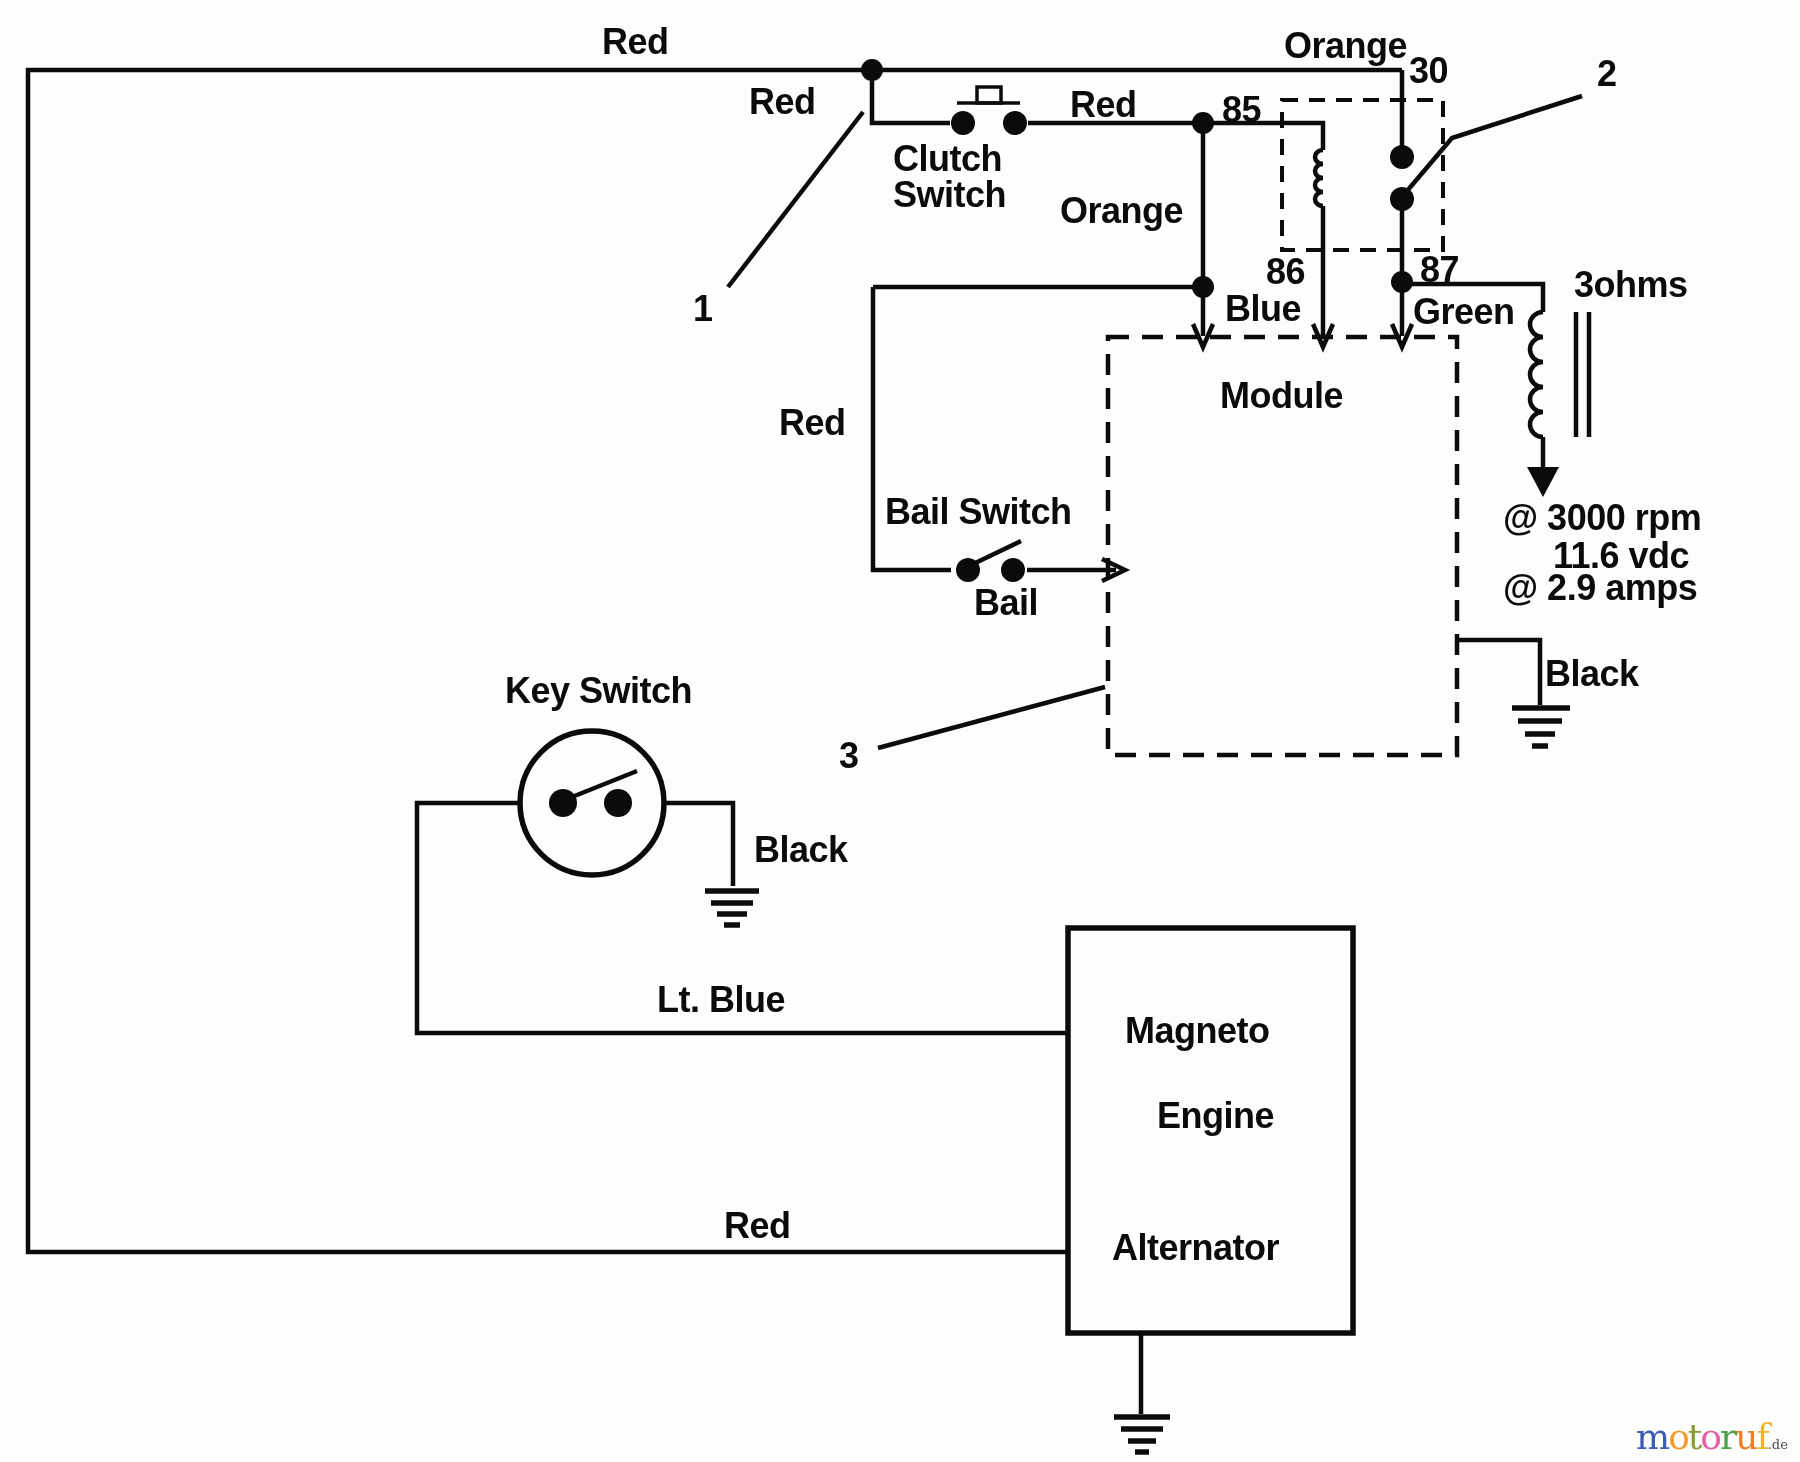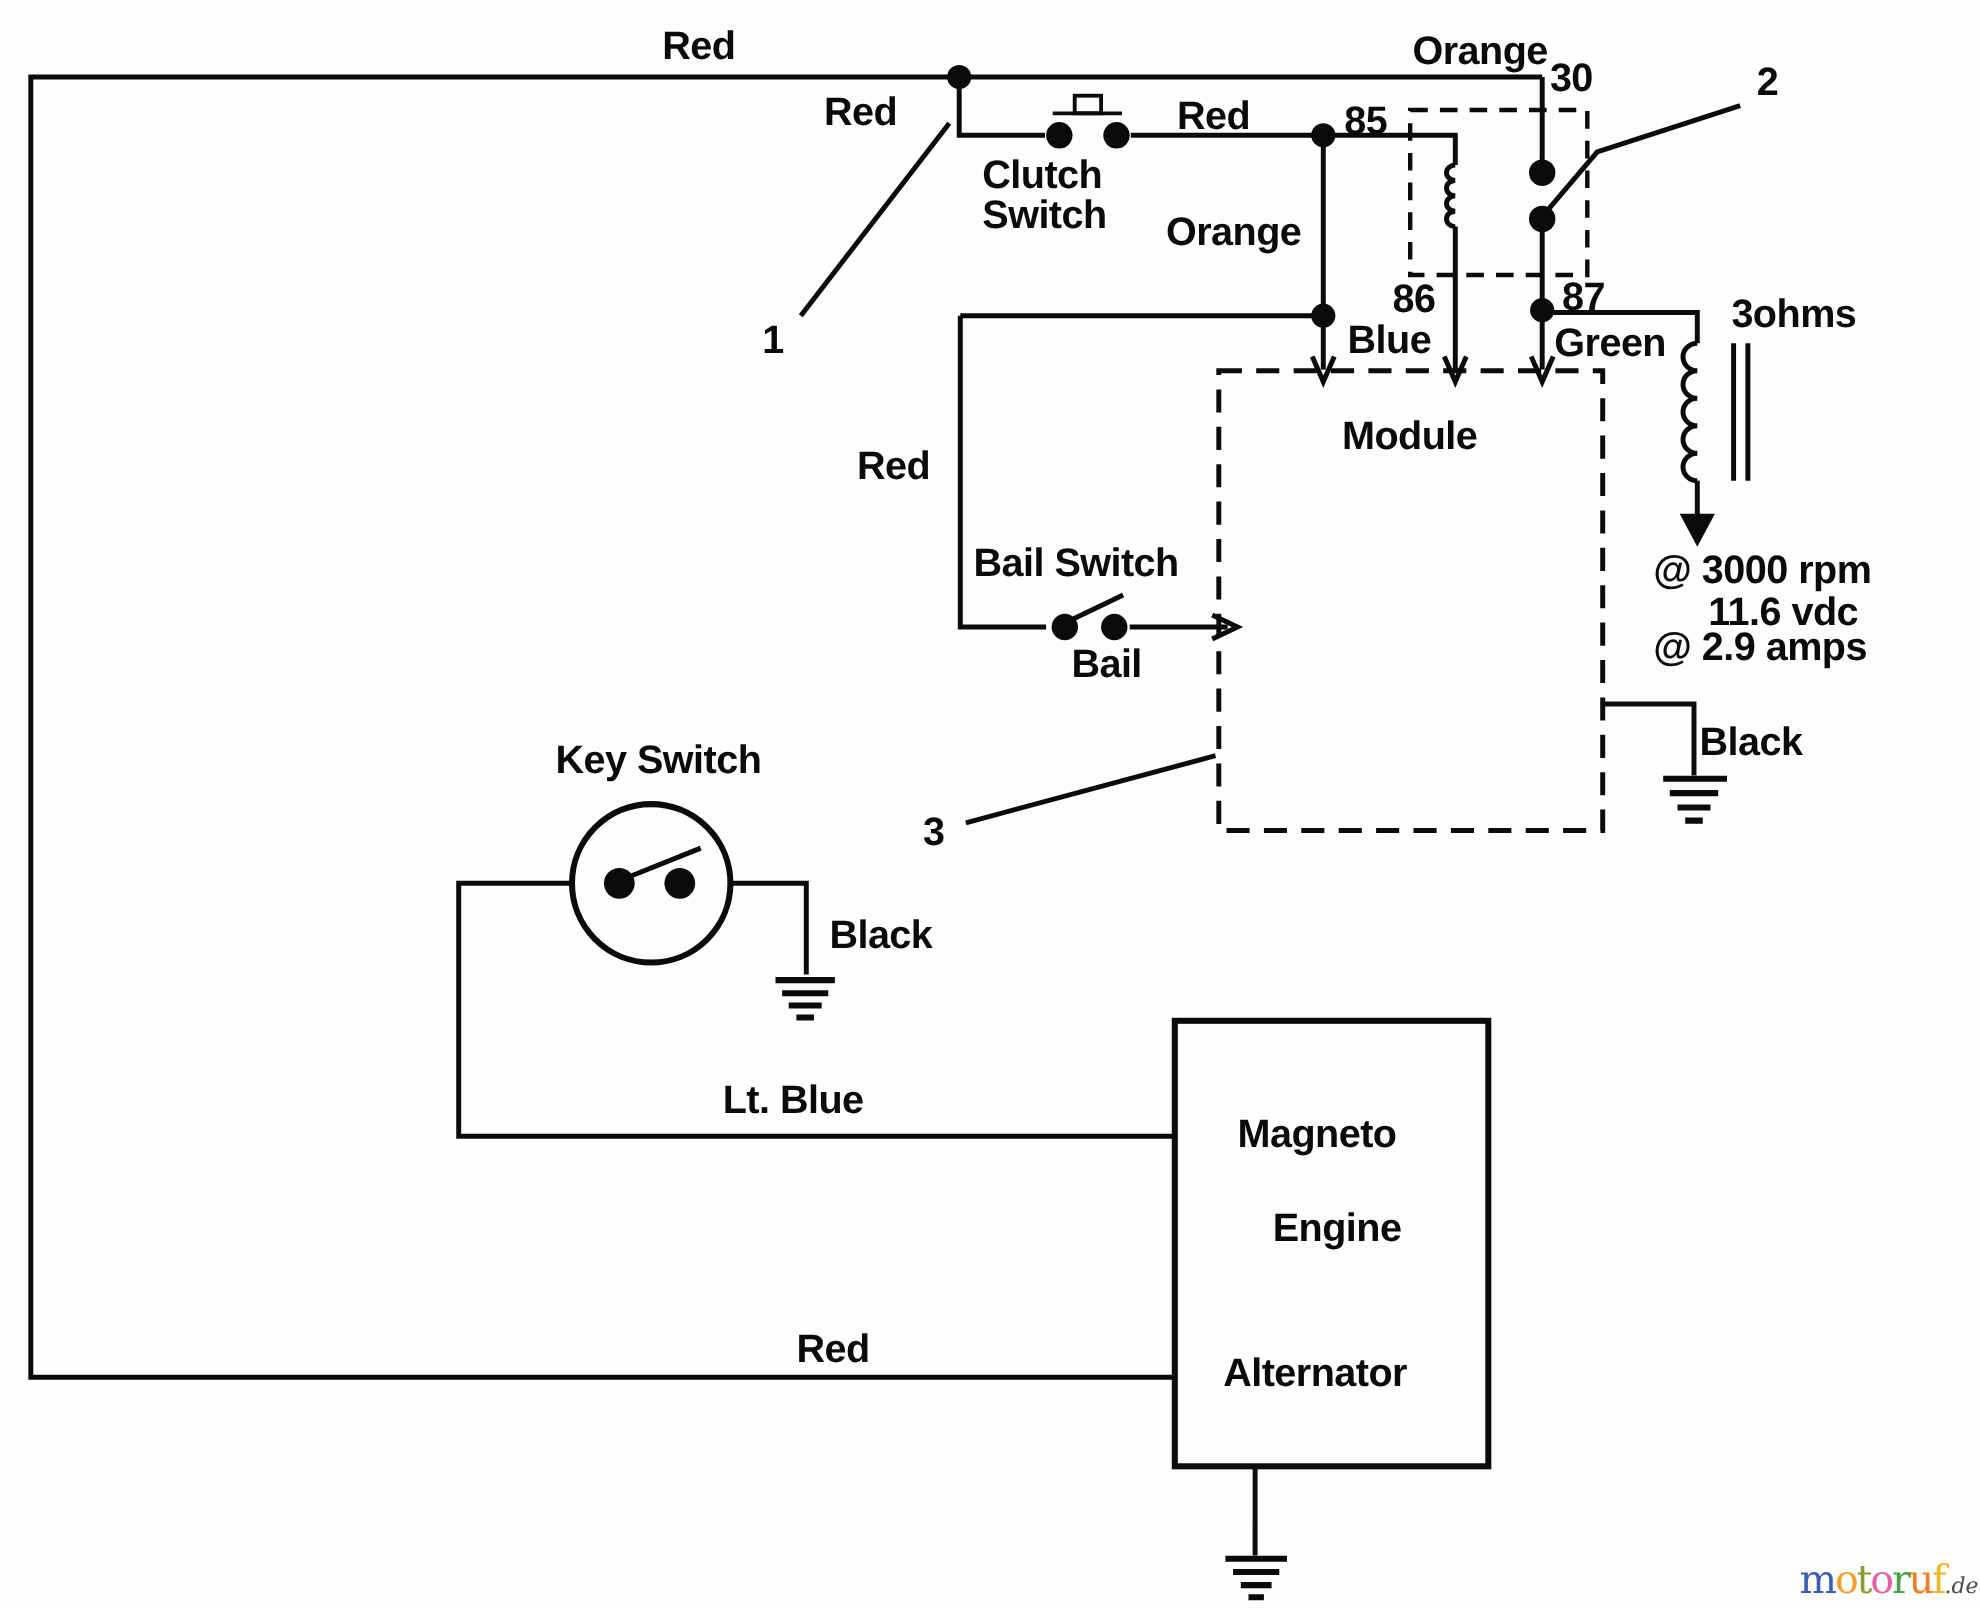--- a/index.html
+++ b/index.html
@@ -11,21 +11,21 @@
   .box{stroke:#0b0b0b;stroke-width:5.5;fill:none;}
   .dashR{stroke:#0b0b0b;stroke-width:4;fill:none;stroke-dasharray:16 11;}
   .dashM{stroke:#0b0b0b;stroke-width:4.5;fill:none;stroke-dasharray:21 13;}
   .dot{fill:#0b0b0b;stroke:none;}
   .bar{stroke:#0b0b0b;stroke-width:5.5;fill:none;}
   .fillb{fill:#0b0b0b;stroke:none;}
   .lbl{position:absolute;font-weight:700;font-size:36px;line-height:1.02;color:#0b0b0b;
        white-space:nowrap;letter-spacing:-0.5px;}
   .wm{position:absolute;left:1636px;top:1419px;font-family:"DejaVu Serif",serif;
       font-weight:400;font-size:36px;line-height:1;letter-spacing:-2px;white-space:nowrap;}
-  .wm-suffix{font-size:20px;letter-spacing:0;font-style:italic;}
+  .wm-suffix{font-size:13px;letter-spacing:0;}
 </style>
 </head>
 <body>
 
 <div id="page">
 
   <svg id="schematic" width="1800" height="1462" viewBox="0 0 1800 1462">
 
     <g>
       <path class="w" d="M1402 70 H28 V1252 H1068"></path>

